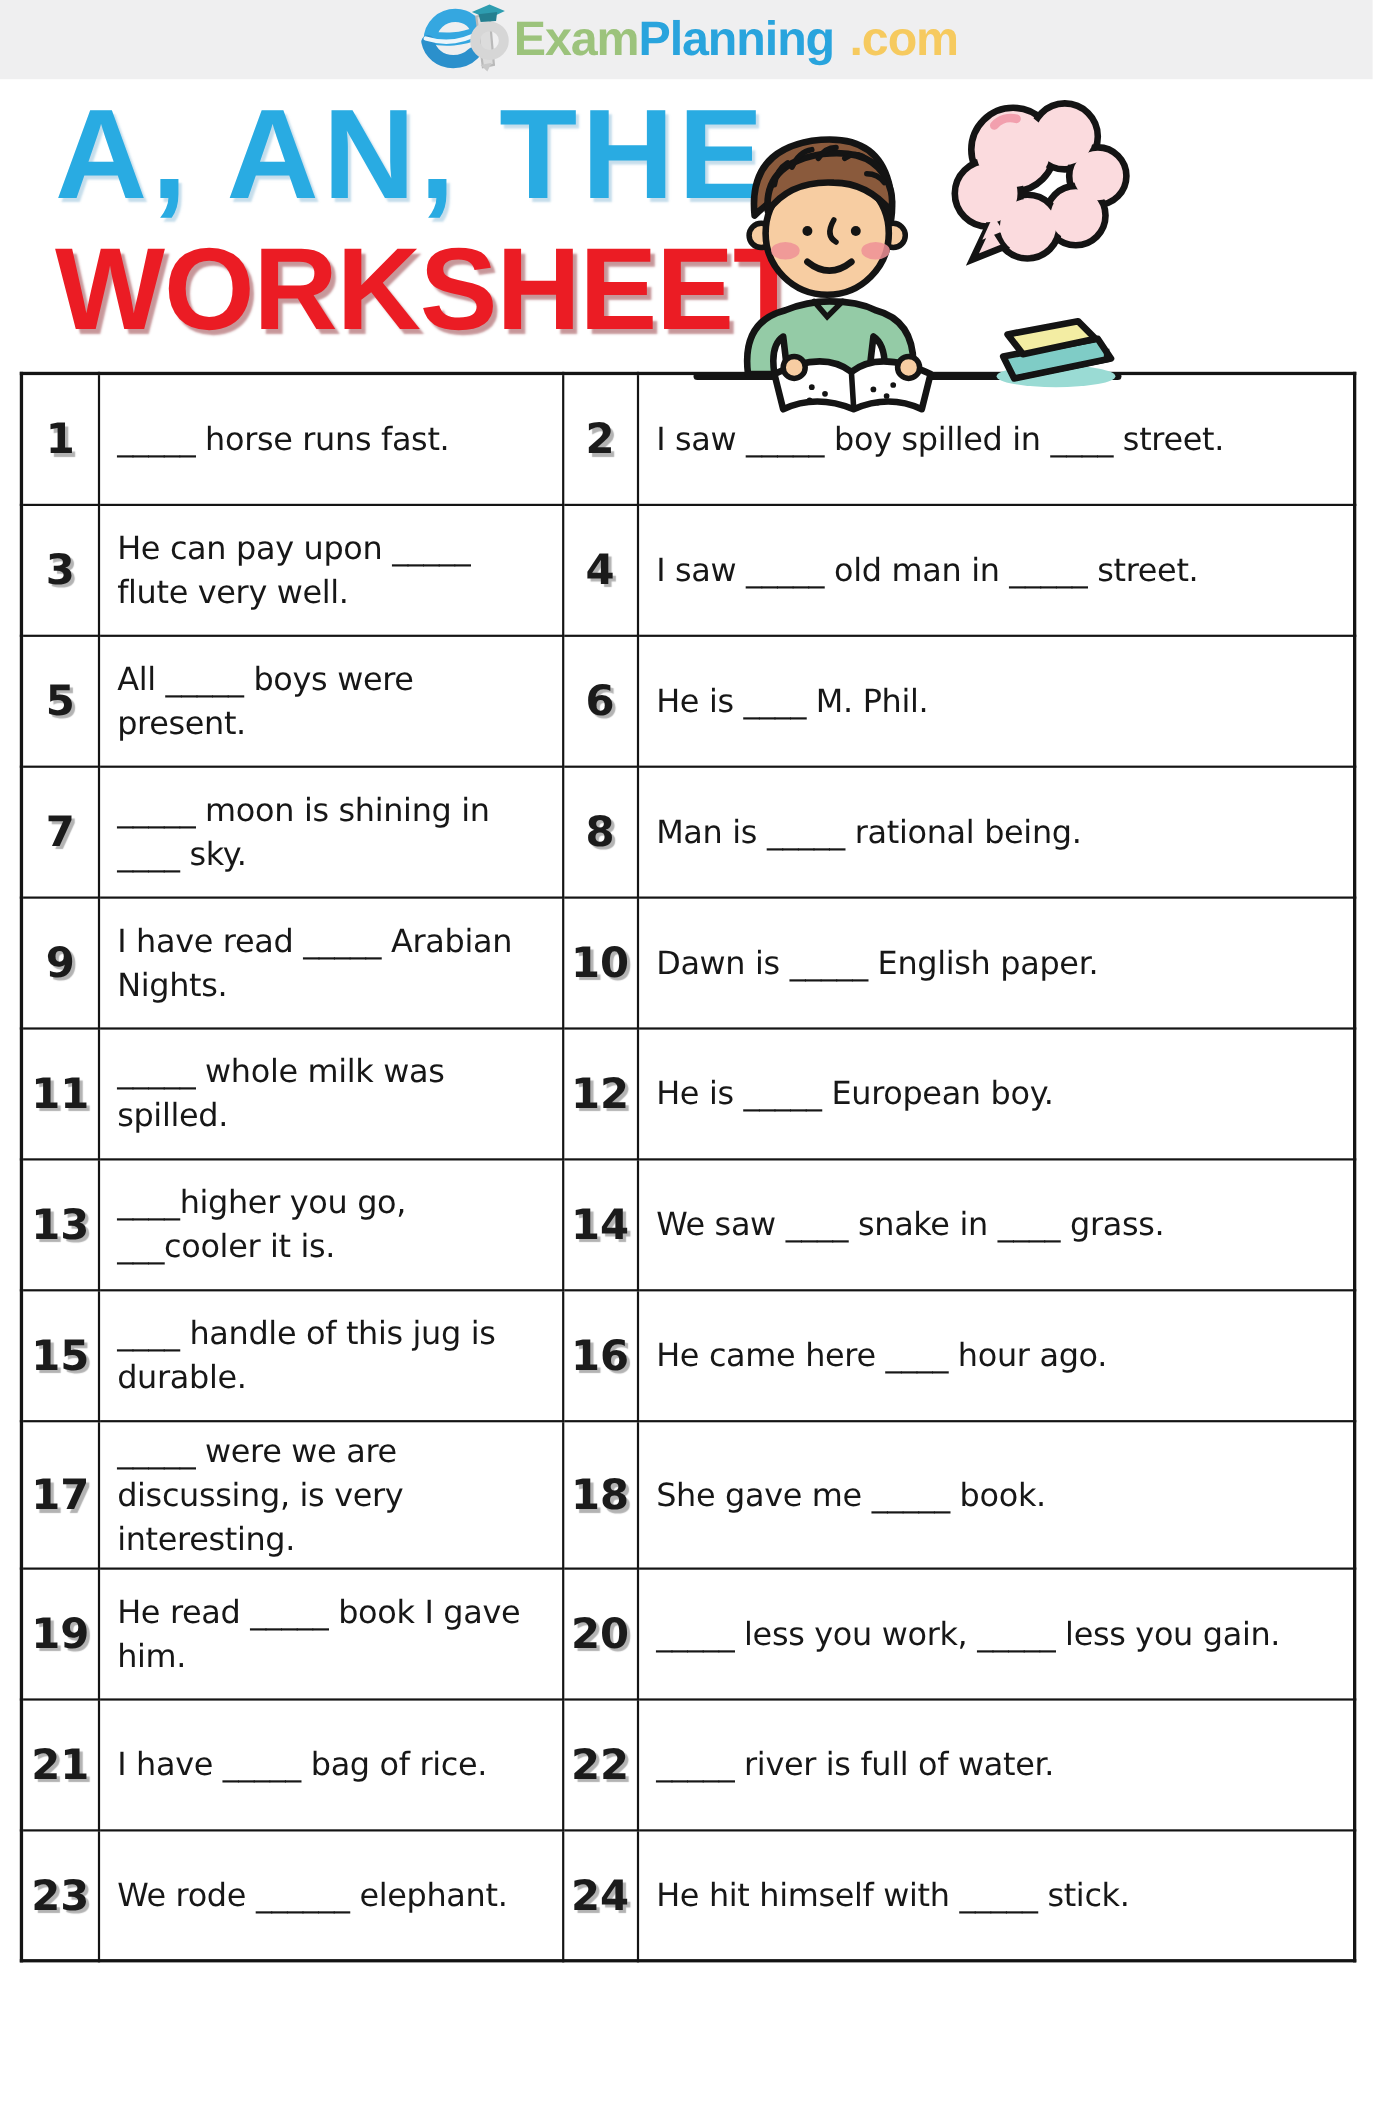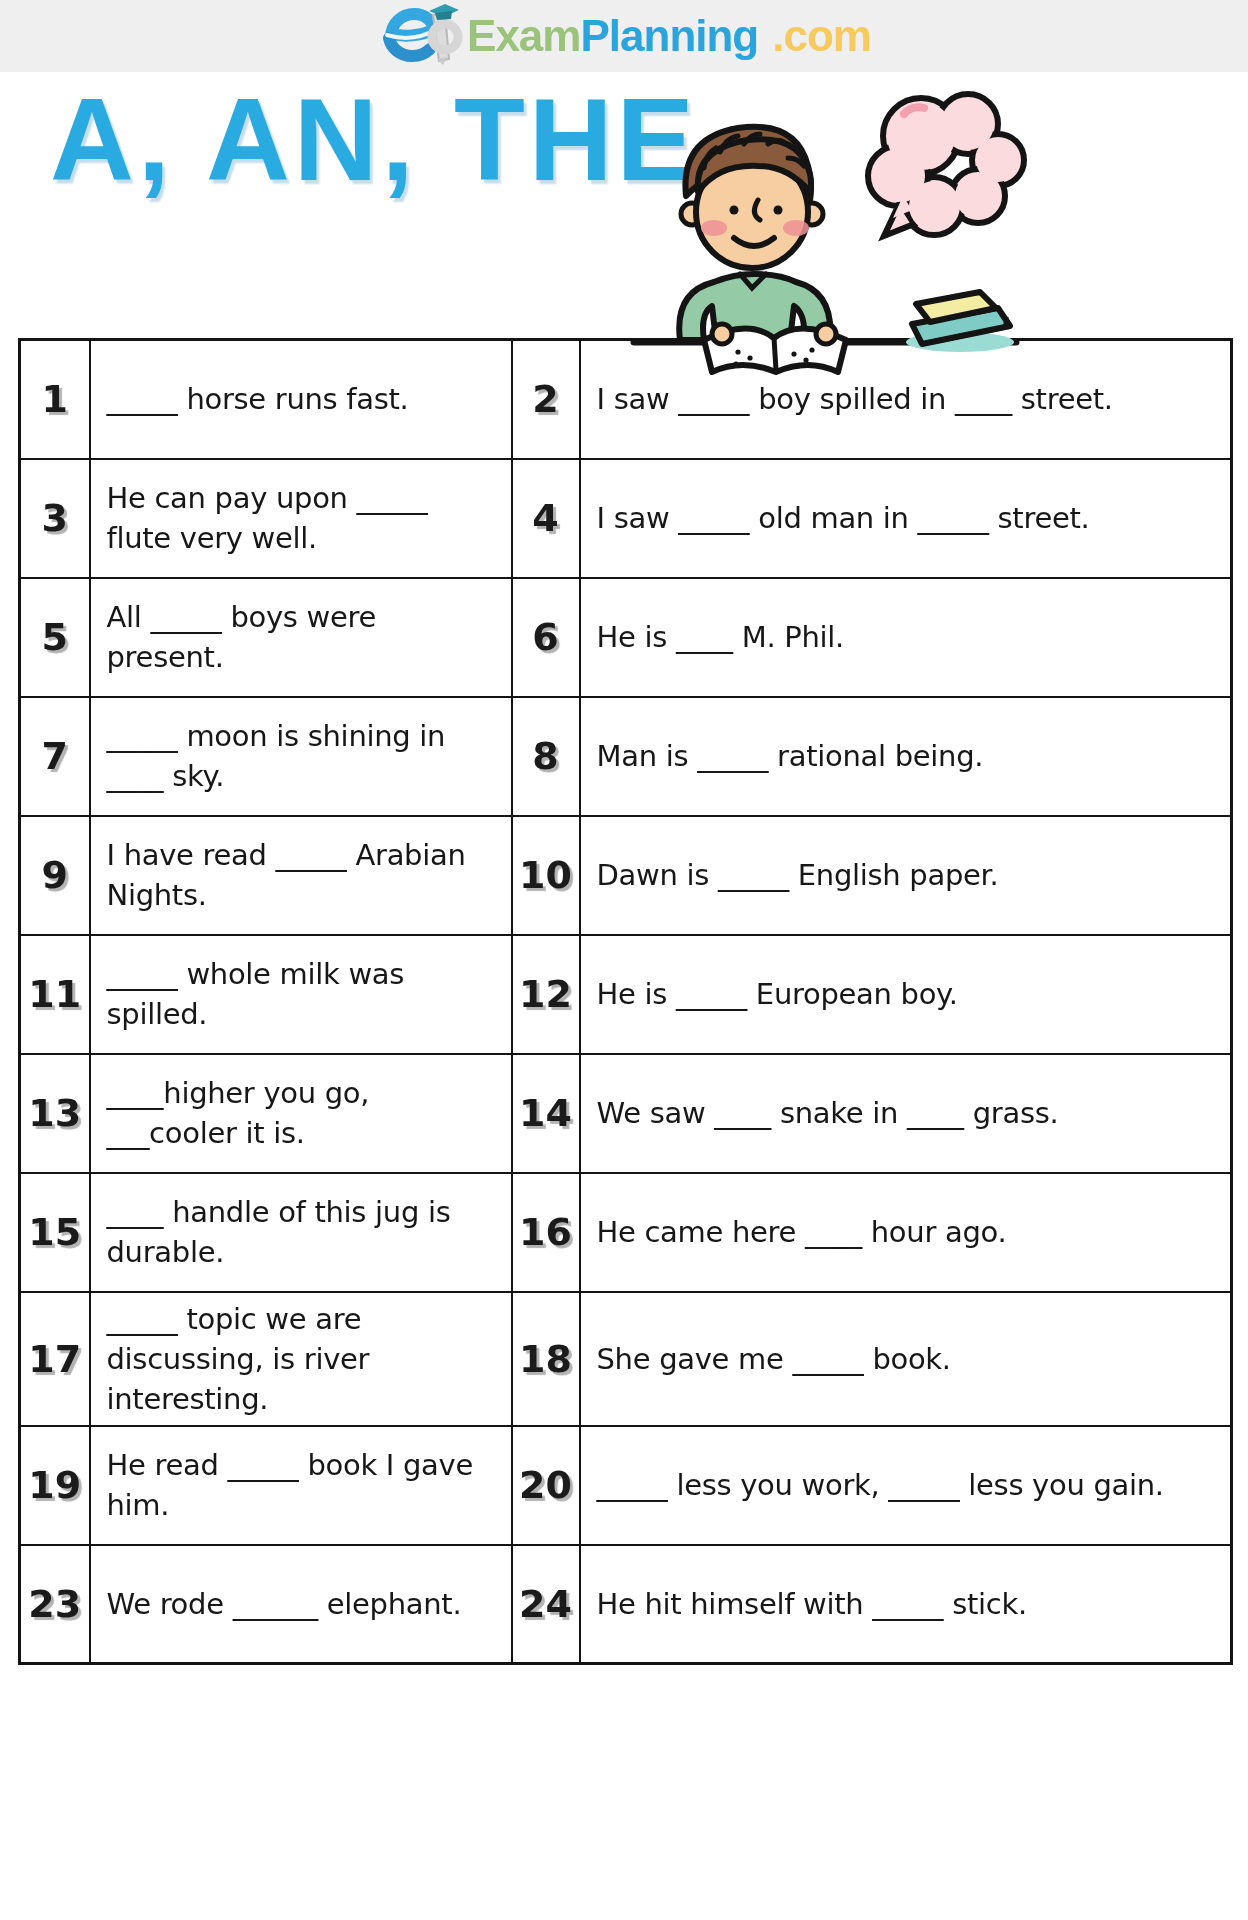--- a/index.html
+++ b/index.html
@@ -75,20 +75,21 @@
       <div class="brand-text">
         <span class="brand-exam">Exam</span>
           <span class="brand-plan">Planning</span>
           <span class="brand-domain">.com</span>
       </div>
     </div>
   </header>
 
   <section class="title-block">
     <h1 class="t1">A, AN, THE</h1>
+    <h2 class="t2">WORKSHEET</h2>
 
     <svg class="illus" viewBox="0 0 418 310">
 
       <path d="M18 268 H 400" stroke="#141414" stroke-width="7" stroke-linecap="round"></path>
 
       <g>
         <g fill="#fbdbde" stroke="#141414" stroke-width="6">
           <circle cx="305" cy="62" r="38"></circle>
           <circle cx="352" cy="50" r="30"></circle>
           <circle cx="382" cy="86" r="26"></circle>
@@ -216,31 +217,37 @@
         <td class="q">We saw ____ snake in ____ grass.</td>
       </tr>
       <tr>
         <td class="num">15</td>
         <td class="q">____ handle of this jug is durable.</td>
         <td class="num">16</td>
         <td class="q">He came here ____ hour ago.</td>
       </tr>
       <tr>
         <td class="num">17</td>
-        <td class="q">_____ topic we are discussing, is river interesting.</td>
+        <td class="q">_____ were we are discussing, is very interesting.</td>
         <td class="num">18</td>
         <td class="q">She gave me _____ book.</td>
       </tr>
       <tr>
         <td class="num">19</td>
         <td class="q">He read _____ book I gave him.</td>
         <td class="num">20</td>
         <td class="q">_____ less you work, _____ less you gain.</td>
       </tr>
       <tr>
+        <td class="num">21</td>
+        <td class="q">I have _____ bag of rice.</td>
+        <td class="num">22</td>
+        <td class="q">_____ river is full of water.</td>
+      </tr>
+      <tr>
         <td class="num">23</td>
         <td class="q">We rode ______ elephant.</td>
         <td class="num">24</td>
         <td class="q">He hit himself with _____ stick.</td>
       </tr>
     </tbody>
   </table>
 
 </div>
 

